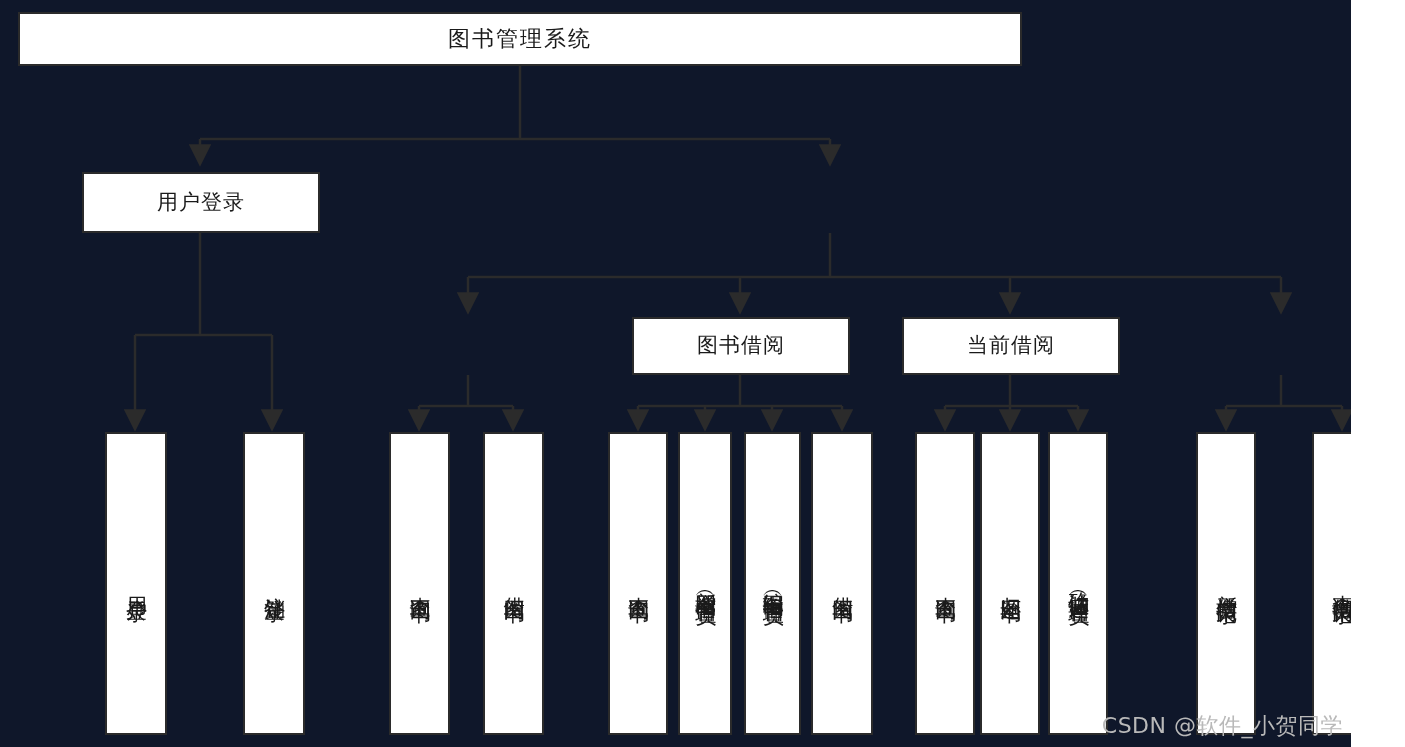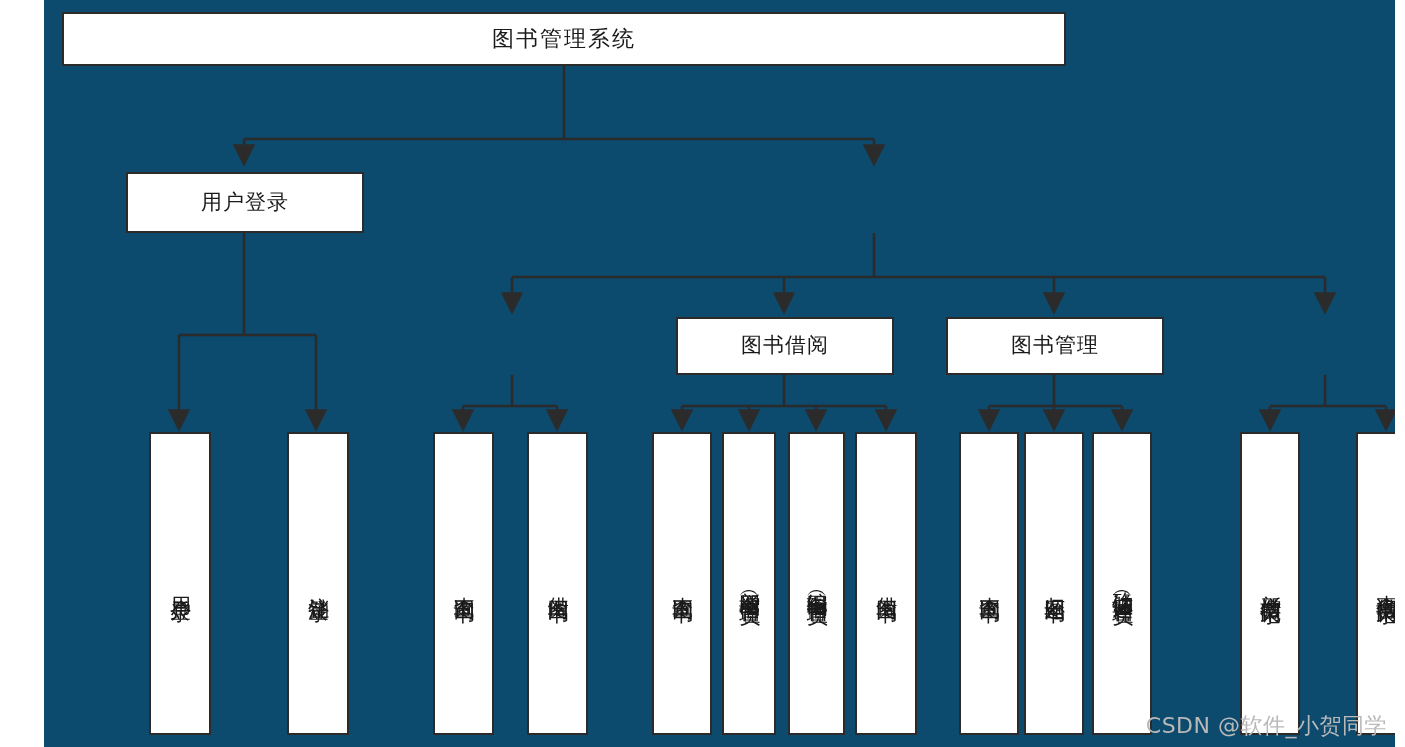--- a/index.html
+++ b/index.html
@@ -7,23 +7,22 @@
     padding: 0;
     background: #ffffff;
   }
   body {
     font-family: "DejaVu Sans", "Liberation Sans", sans-serif;
   }
   #canvas {
     position: relative;
     width: 1351px;
     height: 747px;
-    background: #0c4a6e;
+    background: #0f172a;
     overflow: hidden;
-    margin-left: 44px;
   }
   #wires {
     position: absolute;
     left: 0;
     top: 0;
     width: 1405px;
     height: 747px;
     pointer-events: none;
   }
   .node {
@@ -130,21 +129,21 @@
   </div>
 
   <div class="node node-h" style="left:82px; top:172px; width:238px; height:61px;">
     <span>用户登录</span>
   </div>
 
   <div class="node node-h" style="left:632px; top:317px; width:218px; height:58px;align-items:center;">
     <span>图书借阅</span>
   </div>
   <div class="node node-h" style="left:902px; top:317px; width:218px; height:58px;">
-    <span>图书管理</span>
+    <span>当前借阅</span>
   </div>
 
   <div class="node node-v" style="left:105px; top:432px; width:62px; height:303px;">
     <span class="vtext">用户登录</span>
   </div>
   <div class="node node-v" style="left:243px; top:432px; width:62px; height:303px;">
     <span class="vtext">注销登录</span>
   </div>
 
   <div class="node node-v" style="left:389px; top:432px; width:61px; height:303px;">

